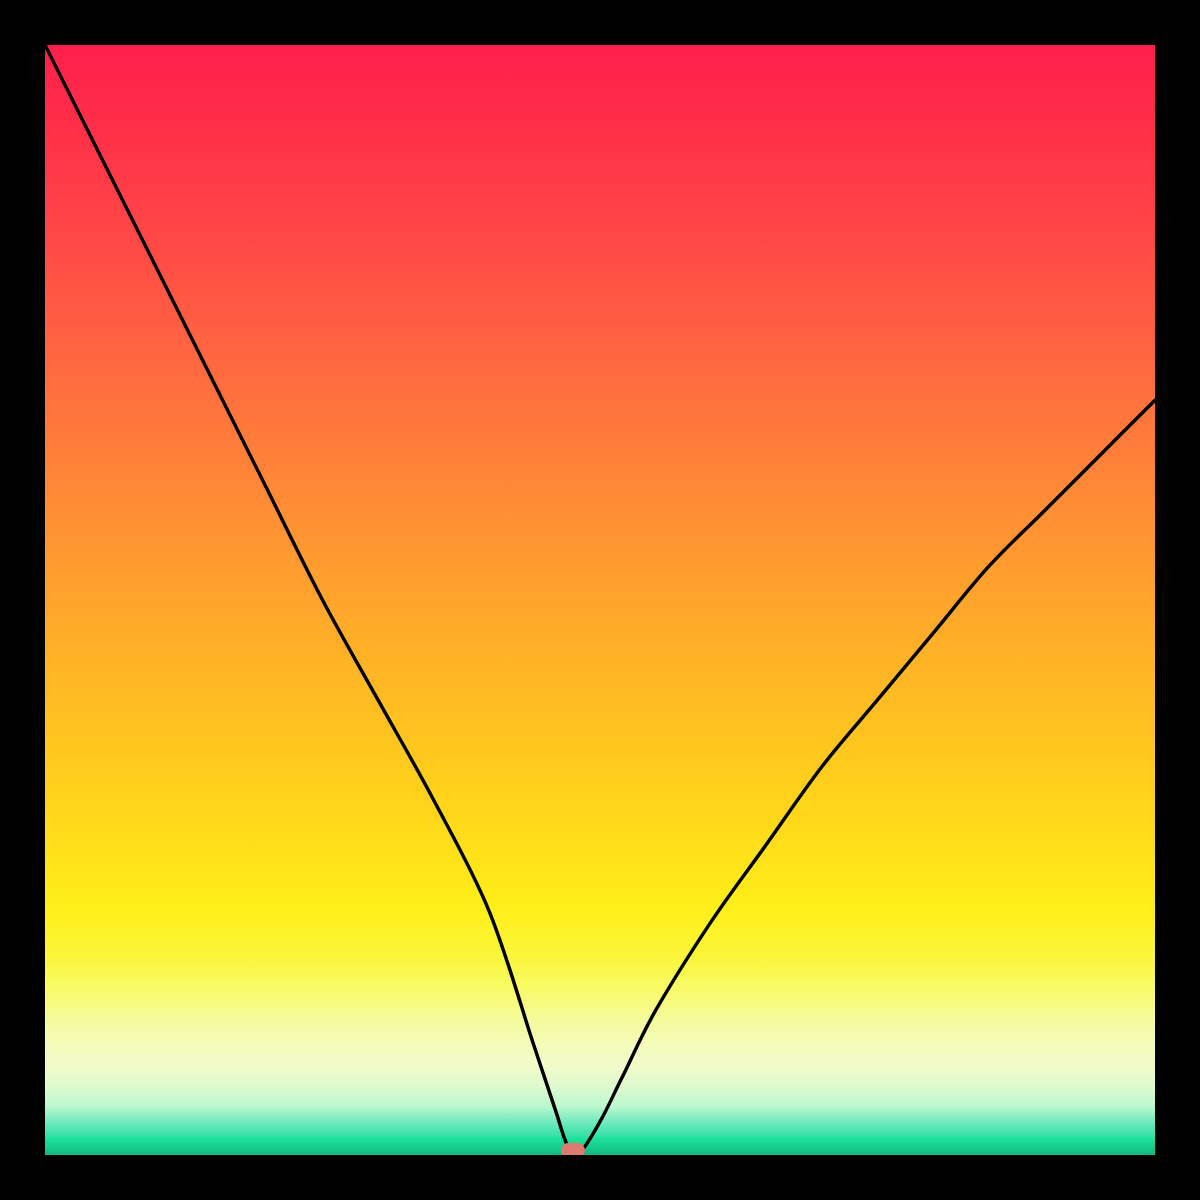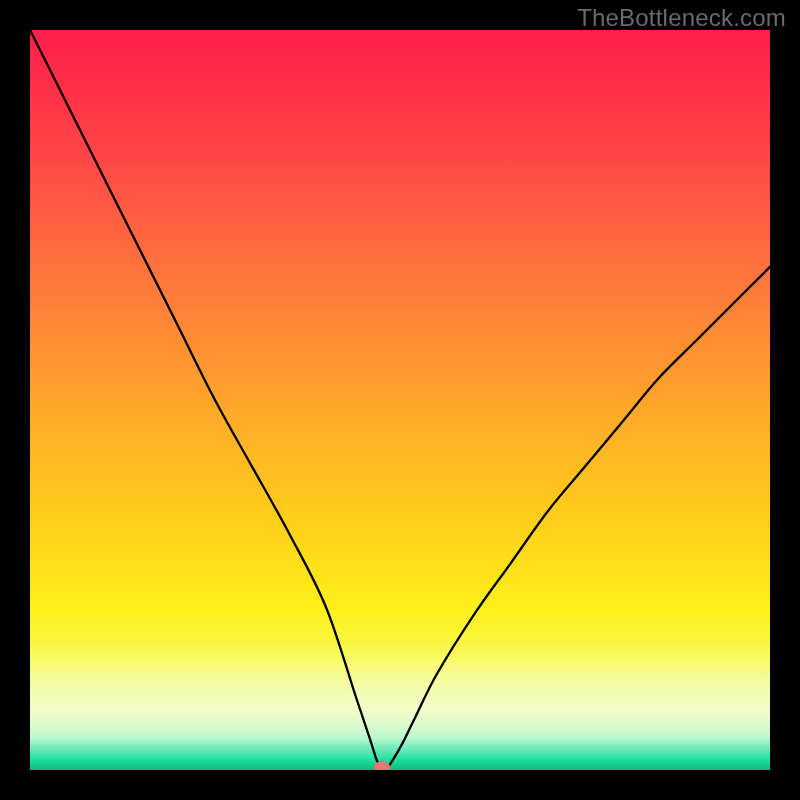--- a/index.html
+++ b/index.html
@@ -91,21 +91,20 @@
     height: 10px;
     background: #dd7b70;
     border-radius: 5px;
     transform: translate(-50%, -50%);
   }
 </style>
 </head>
 <body>
 
 <div class="frame">
-  <div class="watermark">TheBottleneck.com</div>
 
   <div class="plot-area">
     <div class="gradient-bg"></div>
     <div class="lowband"></div>
     <div class="bottom-strip"></div>
 
     <svg class="curve" viewBox="0 0 740 740" preserveAspectRatio="none">
       <path fill="none" stroke="#000" stroke-width="2.3" stroke-linecap="round" d="M 0.0 0.0 C 6.2 12.3, 24.7 49.3, 37.0 74.0 C 49.3 98.7, 61.7 123.3, 74.0 148.0 C 86.3 172.7, 98.7 197.3, 111.0 222.0 C 123.3 246.7, 135.7 271.3, 148.0 296.0 C 160.3 320.7, 172.7 346.6, 185.0 370.0 C 197.3 393.4, 209.7 414.4, 222.0 436.6 C 234.3 458.8, 246.7 479.8, 259.0 503.2 C 271.3 526.6, 284.9 550.1, 296.0 577.2 C 307.1 604.3, 318.2 643.8, 325.6 666.0 C 333.0 688.2, 336.7 699.3, 340.4 710.4 C 344.1 721.5, 345.3 727.7, 347.8 732.6 C 350.3 737.5, 351.5 742.5, 355.2 740.0 C 358.9 737.5, 365.1 726.4, 370.0 717.8 C 374.9 709.2, 378.6 700.5, 384.8 688.2 C 391.0 675.9, 397.1 661.1, 407.0 643.8 C 416.9 626.5, 431.7 603.1, 444.0 584.6 C 456.3 566.1, 468.7 550.1, 481.0 532.8 C 493.3 515.5, 505.7 497.0, 518.0 481.0 C 530.3 465.0, 542.7 451.4, 555.0 436.6 C 567.3 421.8, 579.7 407.0, 592.0 392.2 C 604.3 377.4, 616.7 361.4, 629.0 347.8 C 641.3 334.2, 653.7 323.1, 666.0 310.8 C 678.3 298.5, 690.7 286.1, 703.0 273.8 C 715.3 261.5, 733.8 243.0, 740.0 236.8"></path>
     </svg>
 

